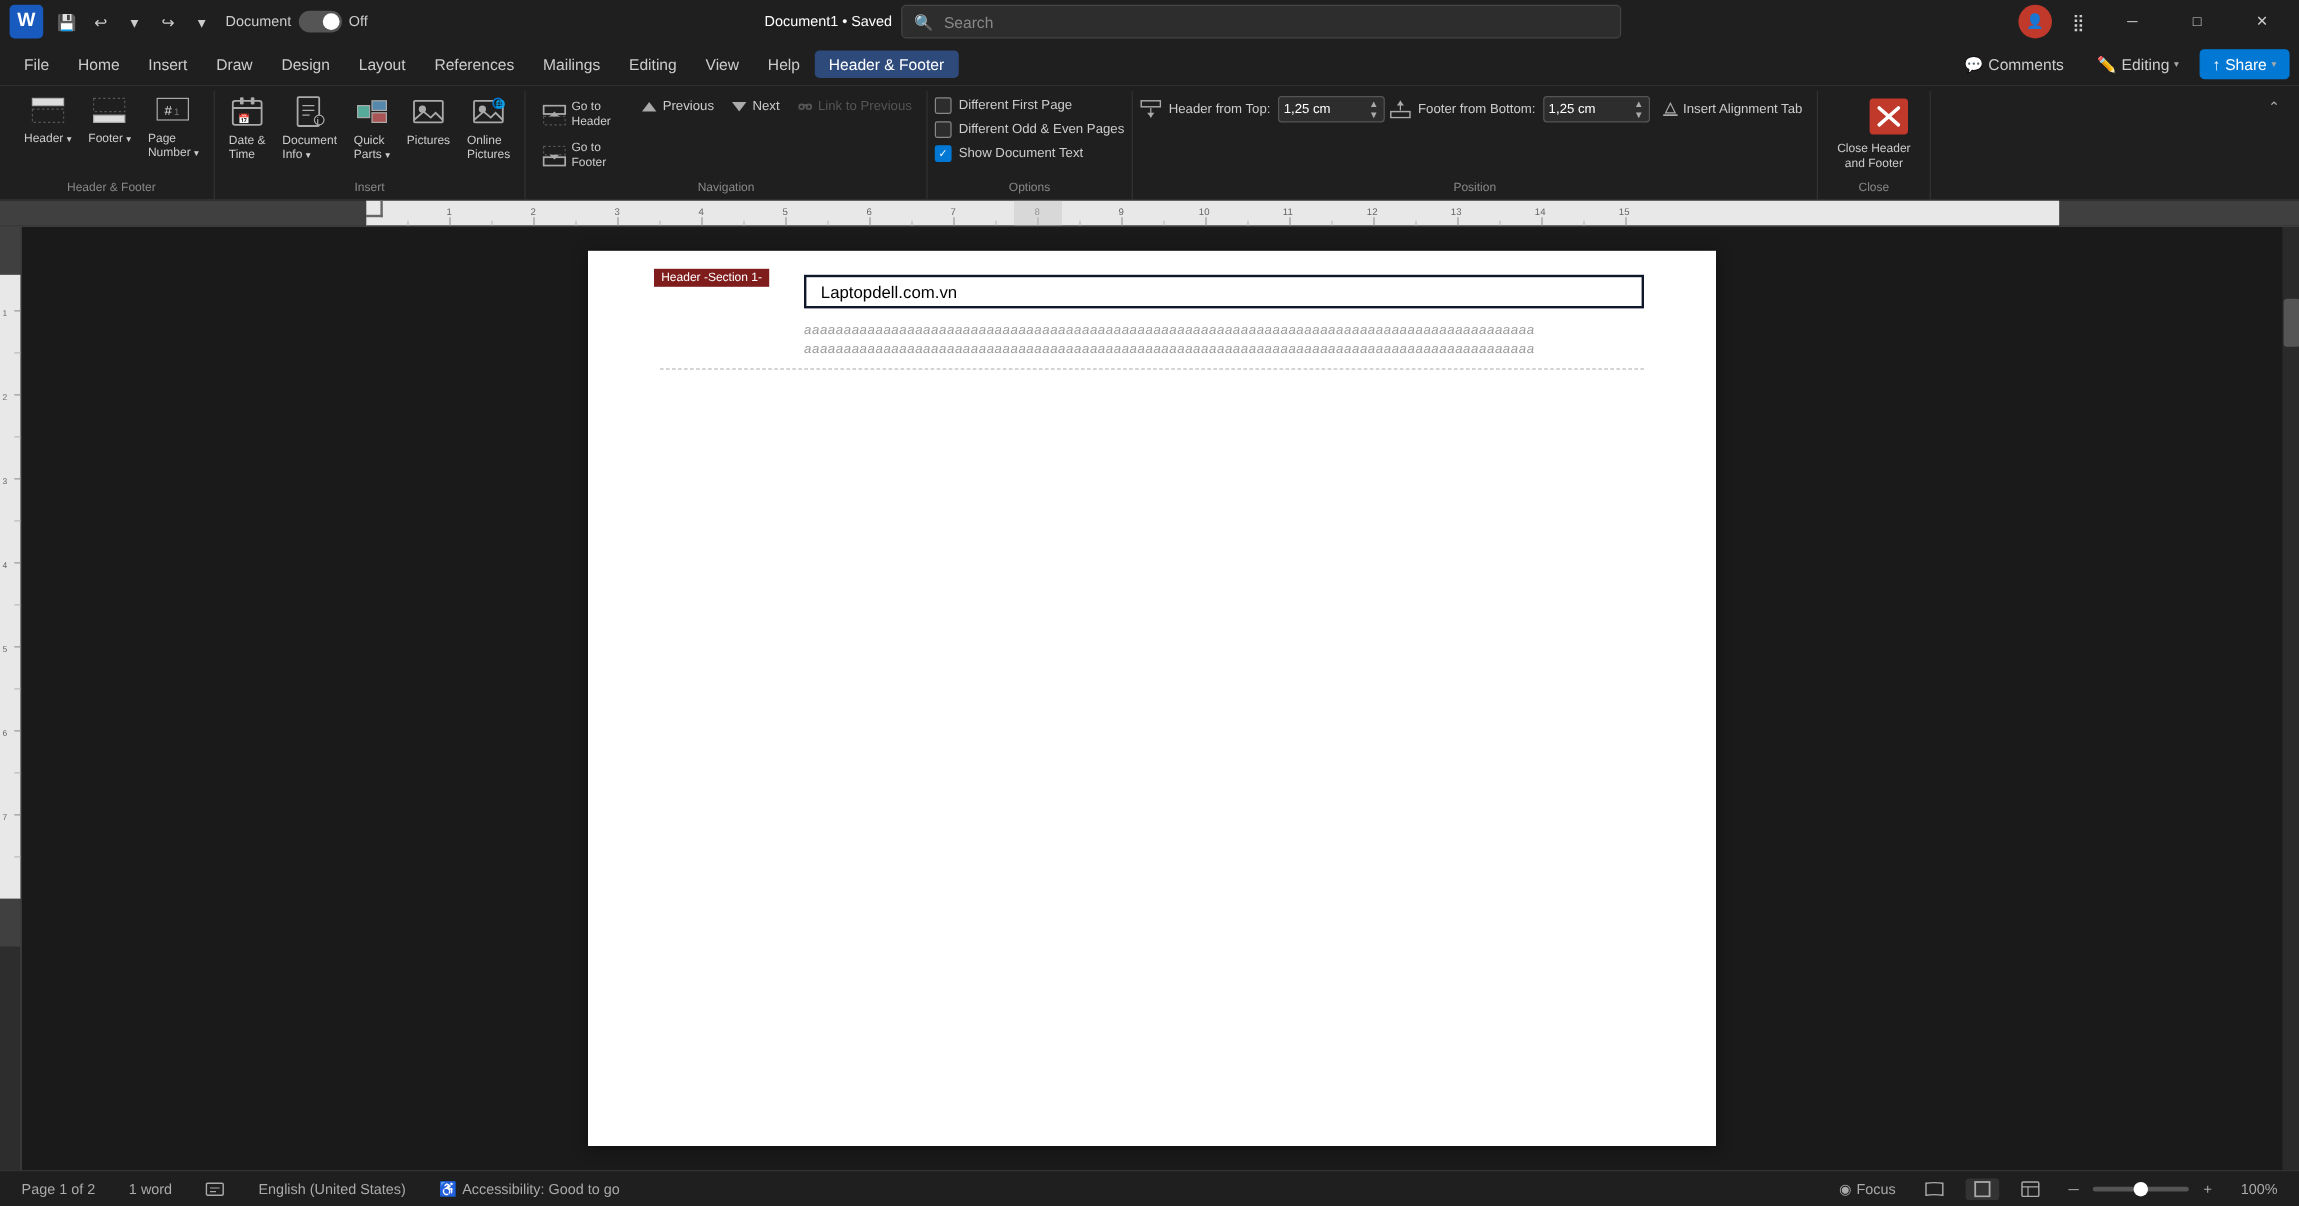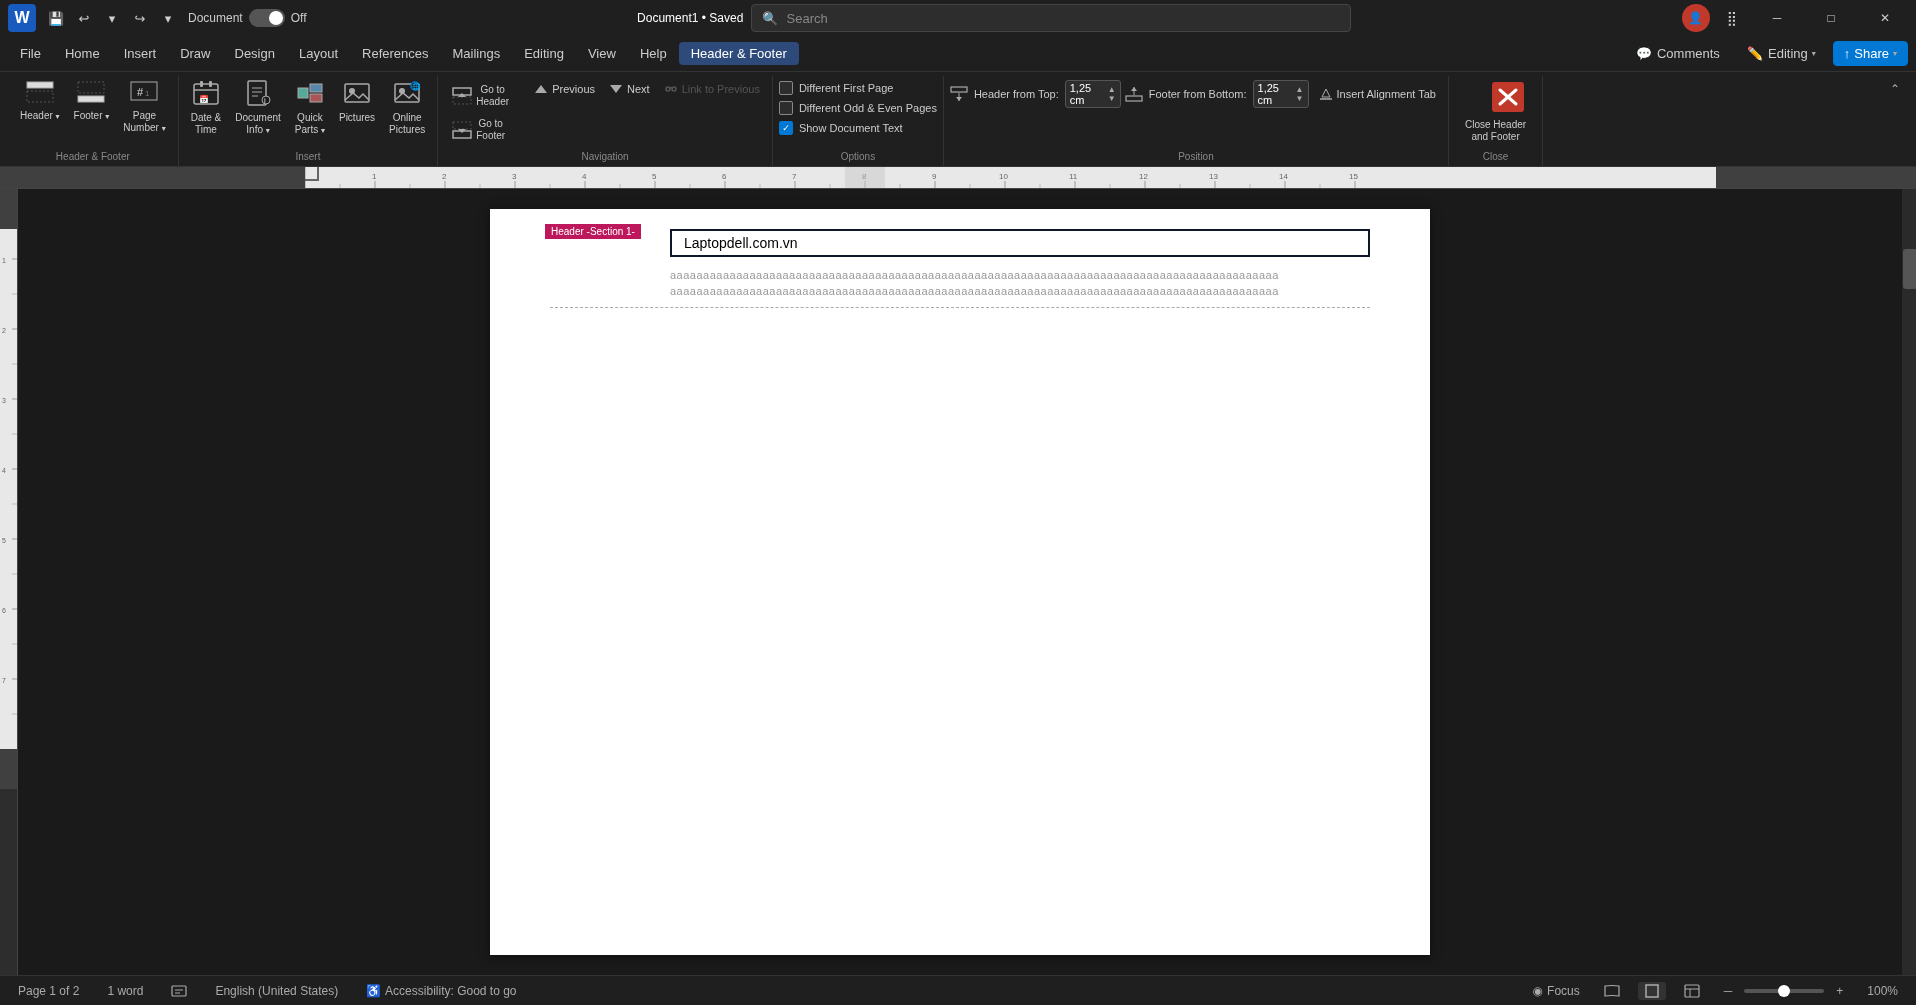--- a/index.html
+++ b/index.html
@@ -220,21 +220,21 @@
       min-width: 40px;
     }
     .ribbon-btn .rb-icon {
       font-size: 22px;
       color: #ddd;
       line-height: 1;
     }
     .ribbon-btn .rb-label {
       font-size: 10px;
       color: #ccc;
-      text-align: center;
+      text-align: left;
       line-height: 1.2;
     }
     .ribbon-btn-small {
       display: flex;
       align-items: center;
       gap: 4px;
       padding: 3px 6px;
       cursor: pointer;
       border-radius: 4px;
       font-size: 11px;
@@ -288,21 +288,21 @@
       font-size: 11px;
       color: #ccc;
     }
     .spin-input {
       background: #2d2d2d;
       border: 1px solid #555;
       color: #fff;
       font-size: 11px;
       padding: 1px 4px;
       border-radius: 3px;
-      width: 56px;
+      width: 89px;
       display: flex;
       align-items: center;
       justify-content: space-between;
     }
     .spin-arrows {
       display: flex;
       flex-direction: column;
       font-size: 8px;
       color: #aaa;
     }
@@ -392,37 +392,38 @@
       top: 20px;
       left: 60px;
       right: 60px;
       border-bottom: 1px dashed #aaa;
       padding-bottom: 10px;
     }
     #header-label {
       position: absolute;
       top: -5px;
       left: -5px;
-      background: #be185d;
+      background: #7f1d1d;
       color: white;
       font-size: 10px;
       padding: 2px 6px;
       white-space: nowrap;
     }
     #header-content {
       padding-left: 120px;
       padding-top: 0;
       display: flex;
       flex-direction: column;
       gap: 4px;
     }
     #header-text-line {
       font-size: 11px;
       color: #999;
       letter-spacing: 0.5px;
+      font-style: italic;
     }
     #header-box {
       display: inline-block;
       border: 2px solid #0f172a;
       padding: 4px 12px;
       font-size: 14px;
       font-weight: normal;
       color: #000;
       margin-bottom: 8px;
       min-width: 150px;

